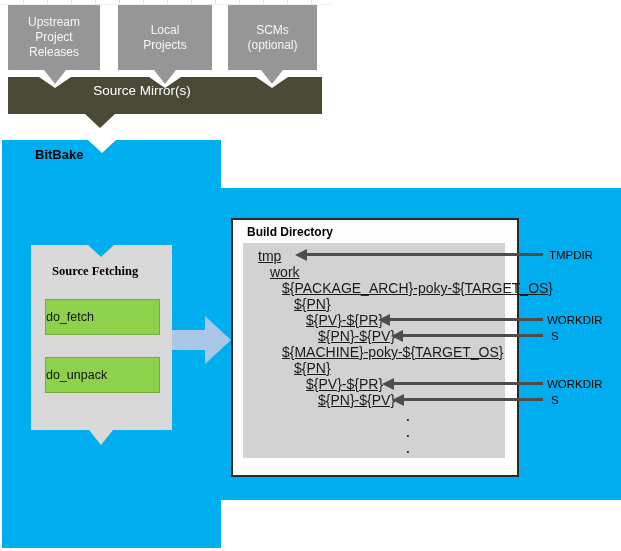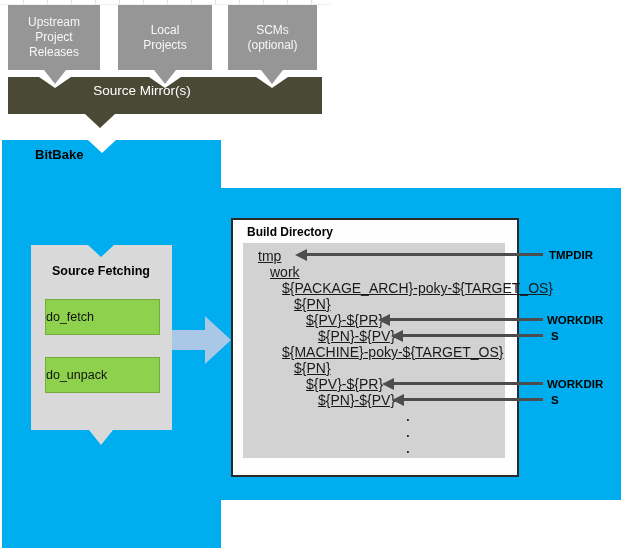--- a/index.html
+++ b/index.html
@@ -33,21 +33,21 @@
 
   .mirror-bar{position:absolute;left:8px;top:77px;width:314px;height:51px;background:#4a4936;
     clip-path:polygon(0 0,31px 0,47px 11px,63px 0,141px 0,157px 11px,173px 0,248px 0,264px 11px,280px 0,
                       314px 0,314px 37px,107px 37px,92px 51px,77px 37px,0 37px);}
   .mirror-label{position:absolute;left:8px;top:83px;width:268px;text-align:center;
                 color:#ffffff;font-size:13.5px;}
 
   
   .fetch-box{position:absolute;left:31px;top:245px;width:141px;height:200px;background:#d9d9d9;
     clip-path:polygon(0 0,57px 0,70px 12px,83px 0,141px 0,141px 185px,82px 185px,70px 200px,58px 185px,0 185px);}
-  .fetch-title{position:absolute;left:52px;top:264px;font-size:12.5px;font-weight:bold;color:#000;}
+  .fetch-title{position:absolute;left:52px;top:264px;font-size:12.5px;font-weight:bold;color:#000;font-family:Liberation Serif, serif;}
   .task-box{position:absolute;left:45px;width:115px;height:36px;background:#8dd14c;
             border:1px solid rgba(0,0,0,0.18);box-sizing:border-box;
             display:flex;align-items:center;justify-content:flex-start;font-size:12.5px;color:#111;}
   .task-1{top:299px;} .task-2{top:357px;}
 
   
   .flow-arrow{position:absolute;left:172px;top:316px;width:59px;height:48px;background:#a9c7e6;
     clip-path:polygon(0 14px,33px 14px,33px 0,59px 24px,33px 48px,33px 34px,0 34px);}
 
   
@@ -57,21 +57,21 @@
   .inner-panel{position:absolute;left:243px;top:243px;width:262px;height:215px;background:#d2d2d2;}
   .tree-line{position:absolute;height:16px;line-height:16px;font-size:14px;color:#1a1a1a;white-space:pre;text-decoration:underline;}
   .dot{position:absolute;left:404px;width:8px;text-align:center;height:16px;line-height:16px;
        font-size:12px;font-weight:bold;color:#1a1a1a;}
 
   
   .ann-line{position:absolute;height:3px;background:#4d4d4d;}
   .ann-head{position:absolute;width:0;height:0;
             border-top:6px solid transparent;border-bottom:6px solid transparent;
             border-right:12px solid #4d4d4d;}
-  .ann-label{position:absolute;height:16px;line-height:16px;font-size:11.5px;font-weight:bold;color:#000;}
+  .ann-label{position:absolute;height:16px;line-height:16px;font-size:11.5px;font-weight:normal;color:#000;}
 </style>
 </head>
 <body>
 
 <div id="stage">
 
   <div class="ruler"></div>
 
   <div class="blue-column"></div>
   <div class="blue-band"></div>

